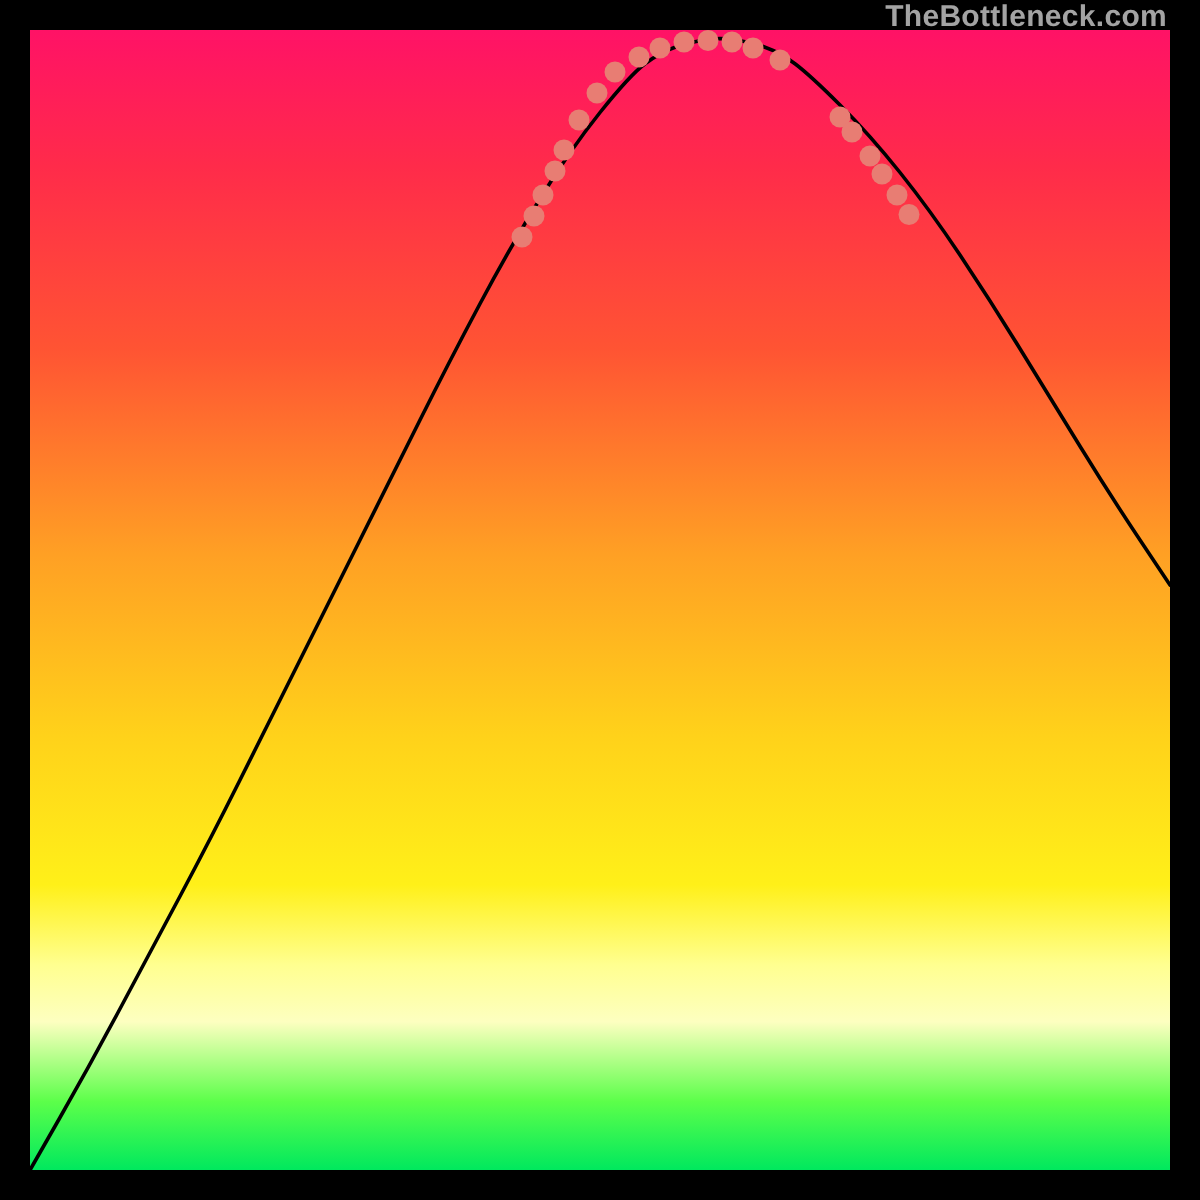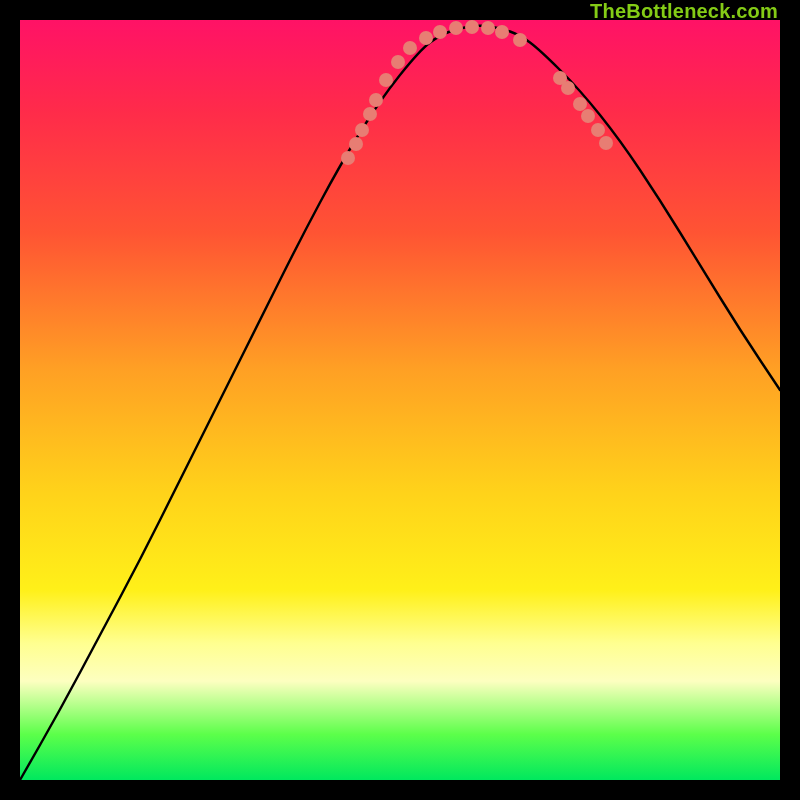--- a/index.html
+++ b/index.html
@@ -44,21 +44,21 @@
     left: 0;
     top: 0;
     width: 760px;
     height: 760px;
     overflow: visible;
   }
   .watermark {
     position: absolute;
     top: 0px;
     right: 22px;
-    color: #84cc16;
+    color: #a3a3a3;
     font-family: Arial, Helvetica, sans-serif;
     font-size: 20px;
     font-weight: bold;
     letter-spacing: 0.2px;
     user-select: none;
   }
 </style>
 </head>
 <body>
 

